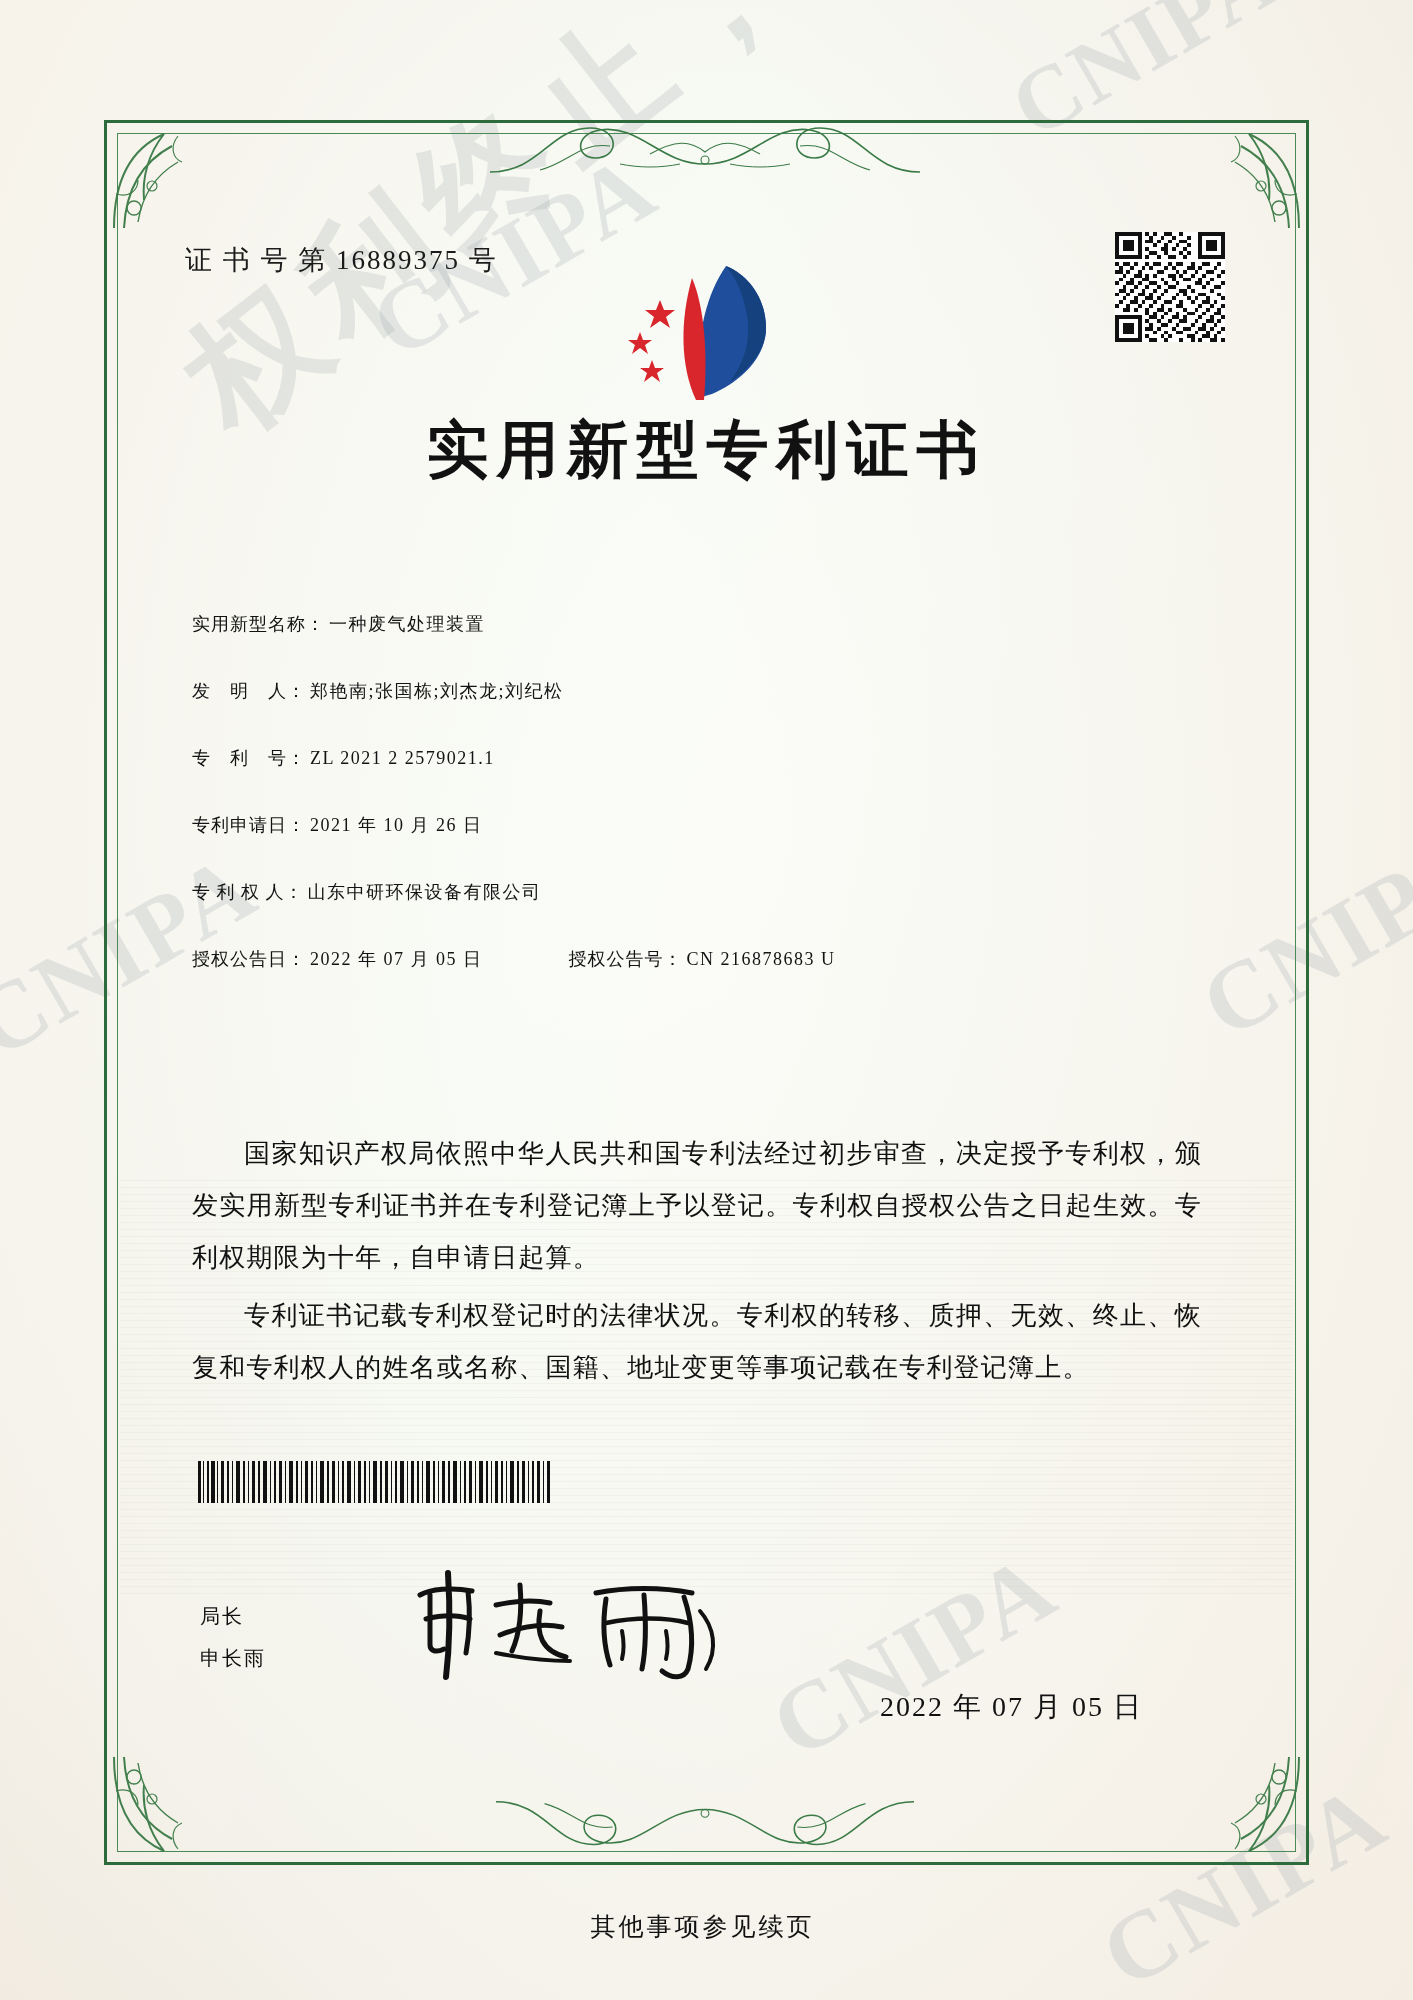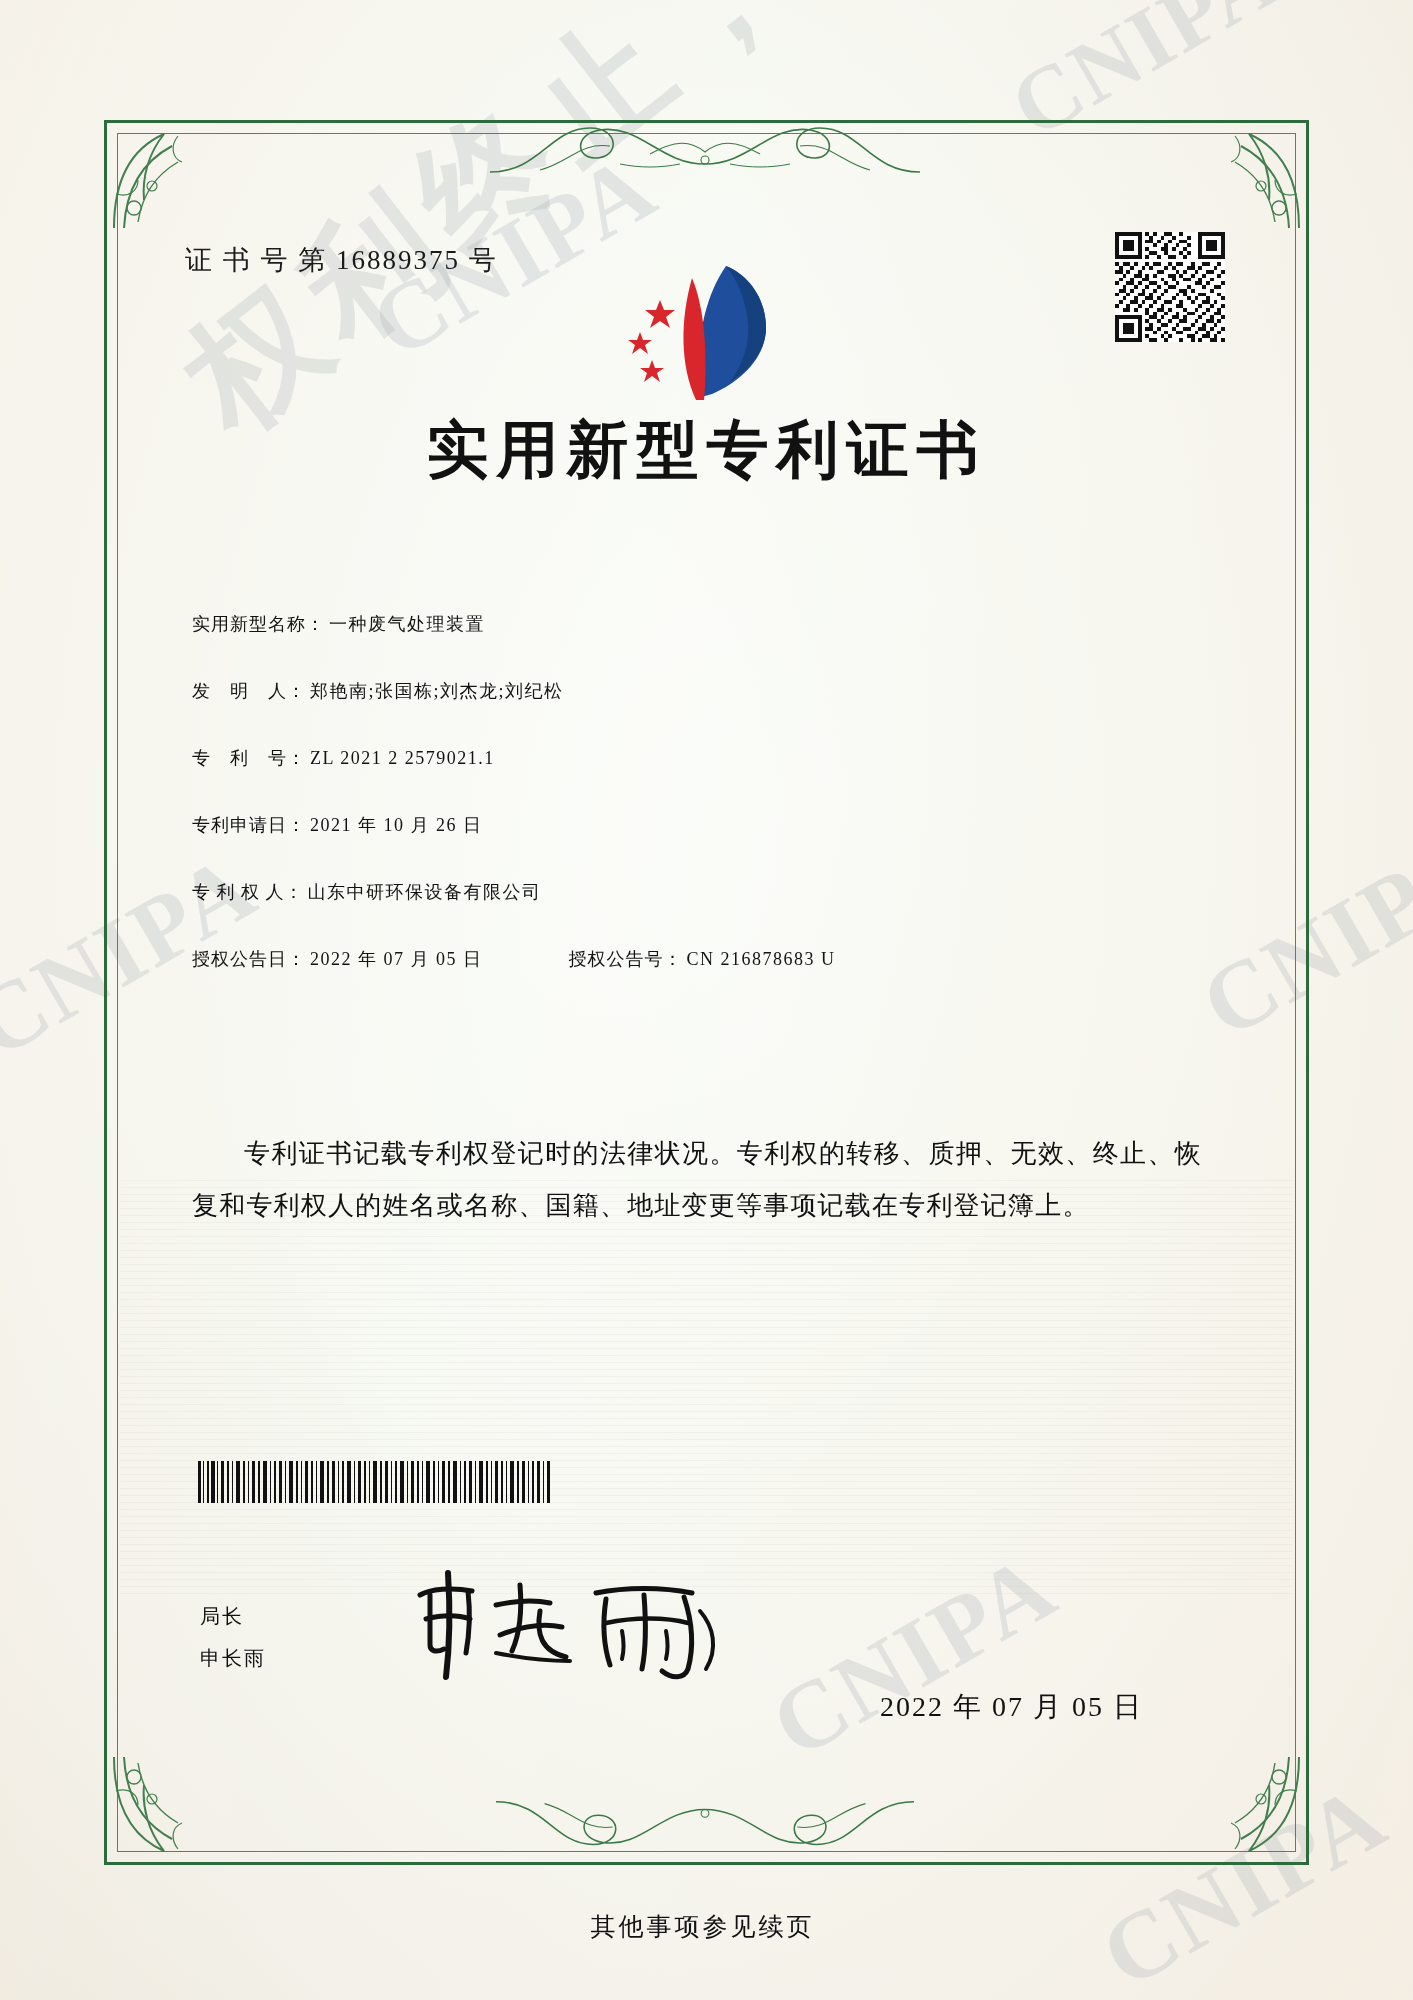--- a/index.html
+++ b/index.html
@@ -625,20 +625,21 @@
     </div>
     <div class="frow frow-split">
       <span class="flabel">授权公告日：</span>
       <span class="fvalue">2022 年 07 月 05 日</span>
       <span class="second-label">授权公告号：</span>
       <span class="fvalue">CN 216878683 U</span>
     </div>
   </div>
 
   <div class="paras">
+    <p>国家知识产权局依照中华人民共和国专利法经过初步审查，决定授予专利权，颁发实用新型专利证书并在专利登记簿上予以登记。专利权自授权公告之日起生效。专利权期限为十年，自申请日起算。</p>
     <p>专利证书记载专利权登记时的法律状况。专利权的转移、质押、无效、终止、恢复和专利权人的姓名或名称、国籍、地址变更等事项记载在专利登记簿上。</p>
   </div>
 
   <div class="barcode">
     <svg viewBox="0 0 355 42" shape-rendering="crispEdges">
       <g fill="#111111">
         <rect x="0" y="0" width="3" height="42"></rect>
           <rect x="5" y="0" width="1" height="42"></rect>
         <rect x="9" y="0" width="2" height="42"></rect>
           <rect x="13" y="0" width="4" height="42"></rect>

